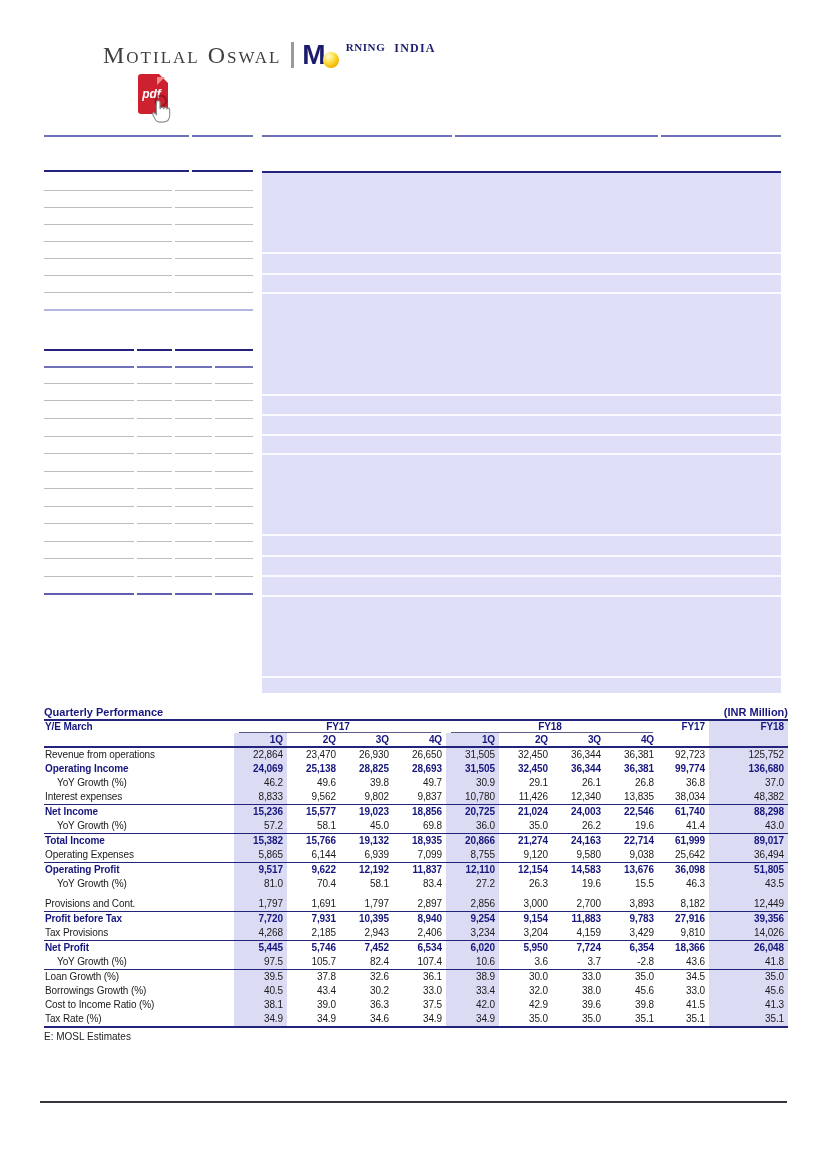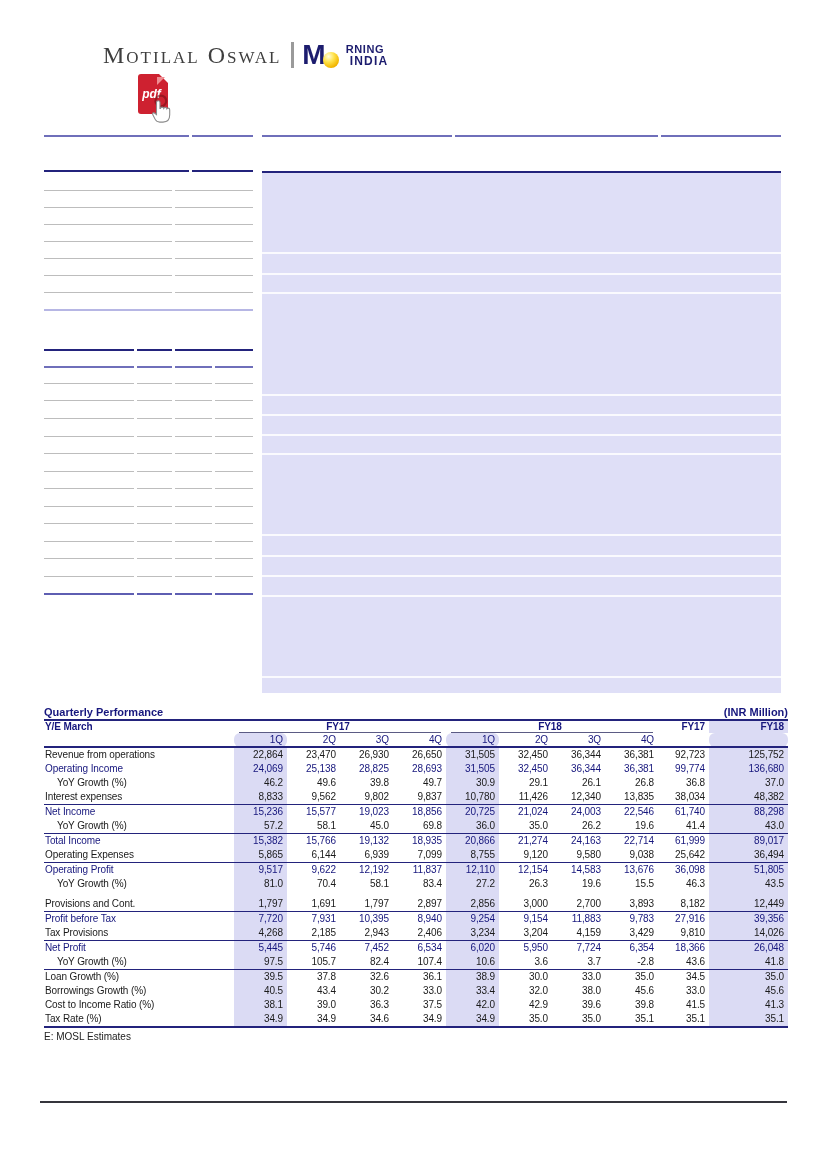--- a/index.html
+++ b/index.html
@@ -20,21 +20,21 @@
 
   
   .brand{position:absolute;left:55px;top:42px;display:flex;align-items:flex-start;margin-left:48px;}
   .brand-serif{font-family:"Liberation Serif",serif;font-variant:small-caps;font-size:24px;
                color:#3e3e3e;letter-spacing:2px;line-height:26px;}
   .brand-pipe{width:3px;height:26px;background:#9a9a9a;margin:0 8px 0 10px;}
   .mi{position:relative;display:flex;color:var(--brand-navy);font-weight:bold;height:28px;}
   .mi-m{font-size:28px;line-height:26px;}
   .mi-ball{position:absolute;left:21px;top:10px;width:16px;height:16px;border-radius:50%;
            background:radial-gradient(circle at 35% 28%, #fffce0 0%, #ffe34d 35%, #f2b600 72%, #cd8e00 100%);}
-  .mi-stack{display:flex;flex-direction:column;margin-left:15px;justify-content:center;}
+  .mi-stack{display:flex;flex-direction:row;margin-left:15px;justify-content:center;font-family:Liberation Serif, serif;}
   .mi-rning{font-size:11px;line-height:11px;letter-spacing:.6px;margin-left:5px;}
   .mi-india{font-size:12px;line-height:13px;letter-spacing:1.2px;margin-left:9px;}
 
   
   .pdf{position:absolute;left:138px;top:74px;width:30px;height:40px;background:var(--pdf-red);
        border-radius:3px;cursor:pointer;}
   .pdf-cut{position:absolute;top:-1px;right:-1px;width:0;height:0;
            border-left:11px solid transparent;border-top:11px solid #fff;}
   .pdf-fold{position:absolute;top:3px;right:3px;width:0;height:0;
             border-top:8px solid transparent;border-left:8px solid #ef8d92;transform:rotate(90deg);}
@@ -53,33 +53,33 @@
   
   .qwrap{position:absolute;left:44px;top:706px;width:744px;color:#1a1a1a;}
   .qtitle{display:flex;justify-content:space-between;align-items:flex-end;height:12px;
           font-size:11px;font-weight:bold;color:var(--navy);
           border-bottom:2px solid var(--line-navy);padding-bottom:1px;}
   table{border-collapse:collapse;width:744px;table-layout:fixed;font-size:10px;letter-spacing:-.1px;}
   td{padding:0 4px 0 0;height:14px;line-height:14px;white-space:nowrap;overflow:visible;}
   .lbl{text-align:left;padding-left:1px;}
   .num{text-align:right;}
   .shade{background:var(--shade);}
-  tr.key{color:var(--navy);font-weight:normal;}
+  tr.key{color:var(--navy);font-weight:bold;}
   tr.sub .lbl{padding-left:13px;}
   tr.rule td{border-bottom:1px solid var(--line-navy);}
   tr.thick td{border-bottom:2px solid var(--line-navy);}
   tr.spacer td{height:6px;line-height:6px;}
   thead td{height:12px;line-height:12px;}
   .ye{color:var(--navy);font-weight:bold;text-align:left;padding-left:1px;}
   .grp{color:var(--navy);font-weight:bold;text-align:center;
        background-image:linear-gradient(#5b5b84,#5b5b84);
        background-size:calc(100% - 10px) 1px;background-position:center bottom;background-repeat:no-repeat;}
   .ann{color:var(--navy);font-weight:bold;text-align:right;}
-  .qrow td{color:var(--navy);font-weight:normal;text-align:right;height:13px;line-height:13px;
-           border-bottom:2px solid var(--line-navy);border-radius:6px;}
+  .qrow td{color:var(--navy);font-weight:bold;text-align:right;height:13px;line-height:13px;
+           border-bottom:2px solid var(--line-navy);}
   .foot{margin-top:3px;font-size:10px;color:#222;}
 </style>
 </head>
 <body>
 
 <div class="page">
 
   <div class="brand">
     <span class="brand-serif">Motilal Oswal</span>
     <span class="brand-pipe"></span>

